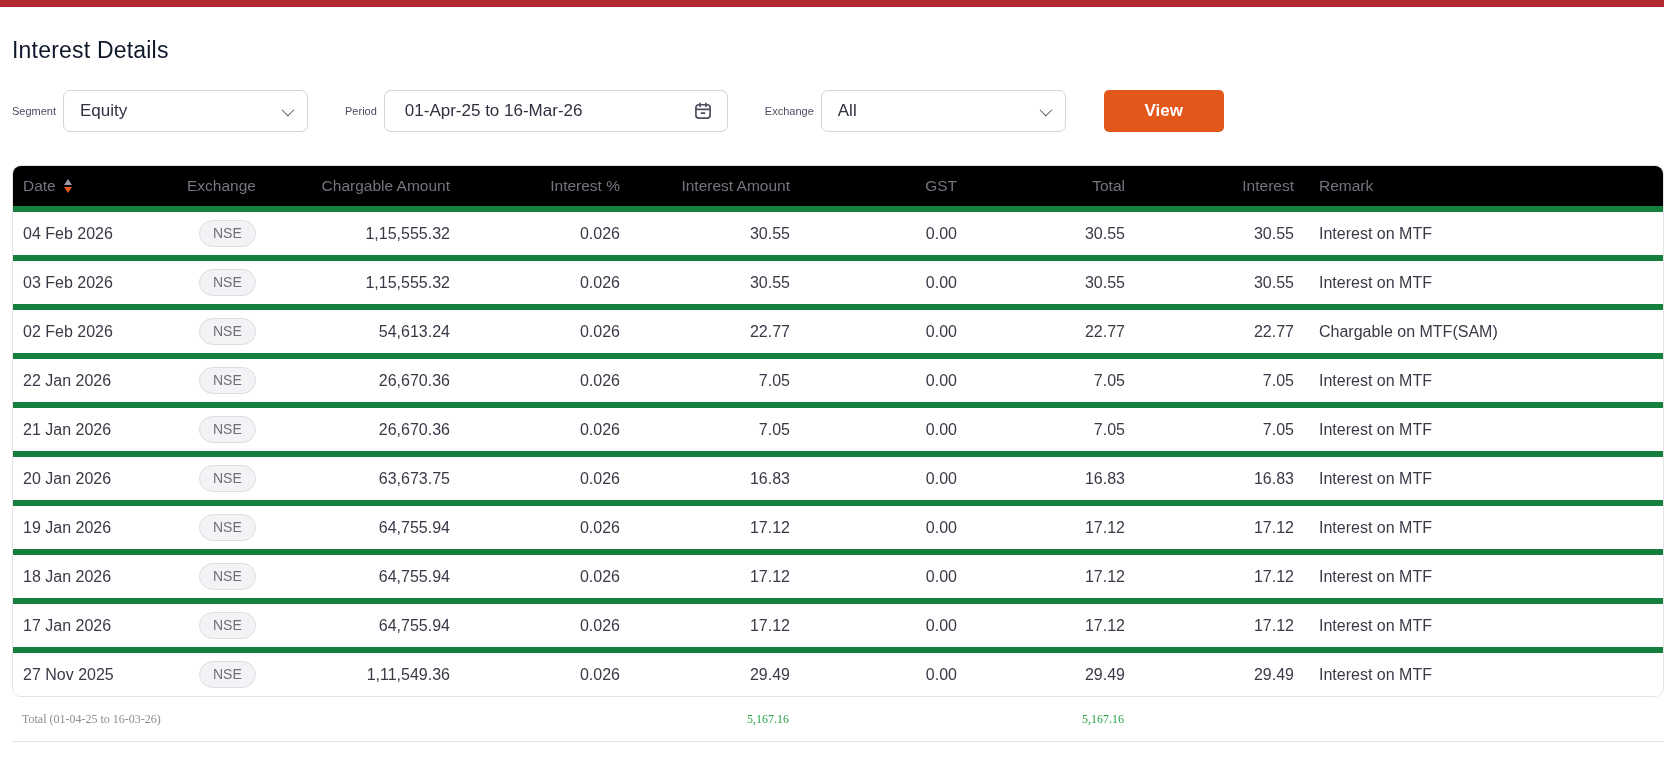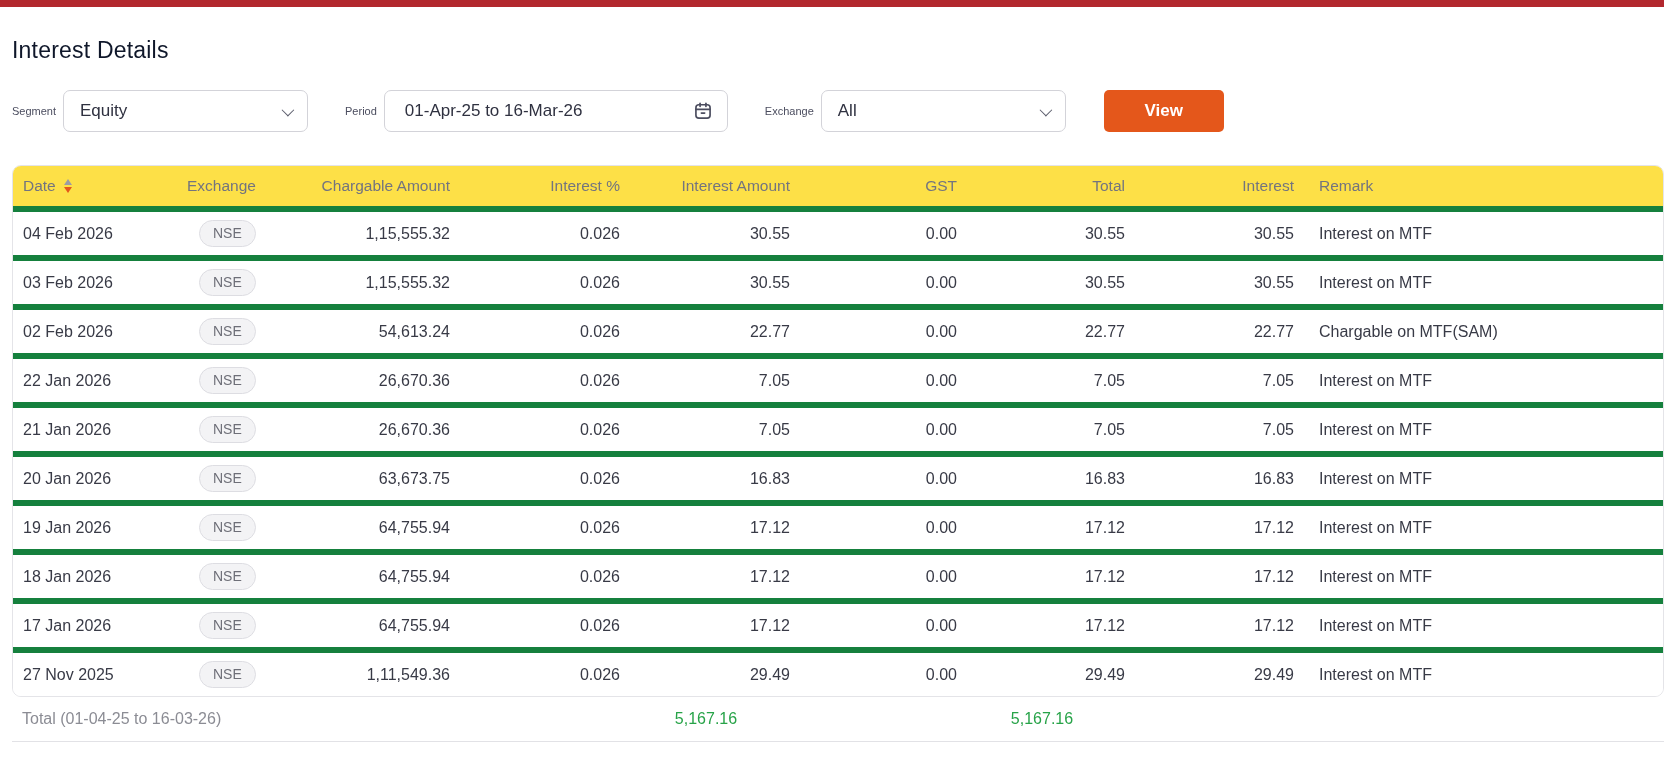--- a/index.html
+++ b/index.html
@@ -89,21 +89,21 @@
     border-radius: 9px;
     overflow: hidden;
     width: calc(100% + 0px);
   }
   .trow {
     display: grid;
     grid-template-columns: 174px 115px 150px 170px 170px 167px 168px 169px 1fr;
     align-items: center;
   }
   .thead {
-    background: #fde047;
+    background: #000000;
     height: 40px;
     color: var(--text-gray);
     font-size: 15.5px;
   }
   .thead .cell { font-weight: 400; }
   .tbody-row {
     height: 49px;
     background: #fff;
     border-top: 6px solid #15803d;
     font-size: 16px;
@@ -135,29 +135,30 @@
     gap: 2px;
   }
   .tri { width: 0; height: 0; border-left: 4.5px solid transparent; border-right: 4.5px solid transparent; }
   .tri-up { border-bottom: 6px solid #9b9ba4; }
   .tri-down { border-top: 6px solid var(--accent-orange); }
 
   
   .tfoot {
     height: 45px;
     border-bottom: 1px solid #e2e2e6;
-    font-size: 16px;
-    align-items: center;
+    font-size: 12px;
+    align-items: center;
+    font-family: Liberation Serif, serif;
   }
   .tfoot .c-label {
     grid-column: 1 / 4;
     color: #8b8c94;
     padding-left: 10px;
   }
-  .tfoot .c-green { color: var(--total-green); text-align: center; }
+  .tfoot .c-green { color: var(--total-green); }
 </style>
 </head>
 <body>
 
 <div class="top-bar"></div>
 
 <div class="content">
 
   <h1 class="page-title">Interest Details</h1>
 

